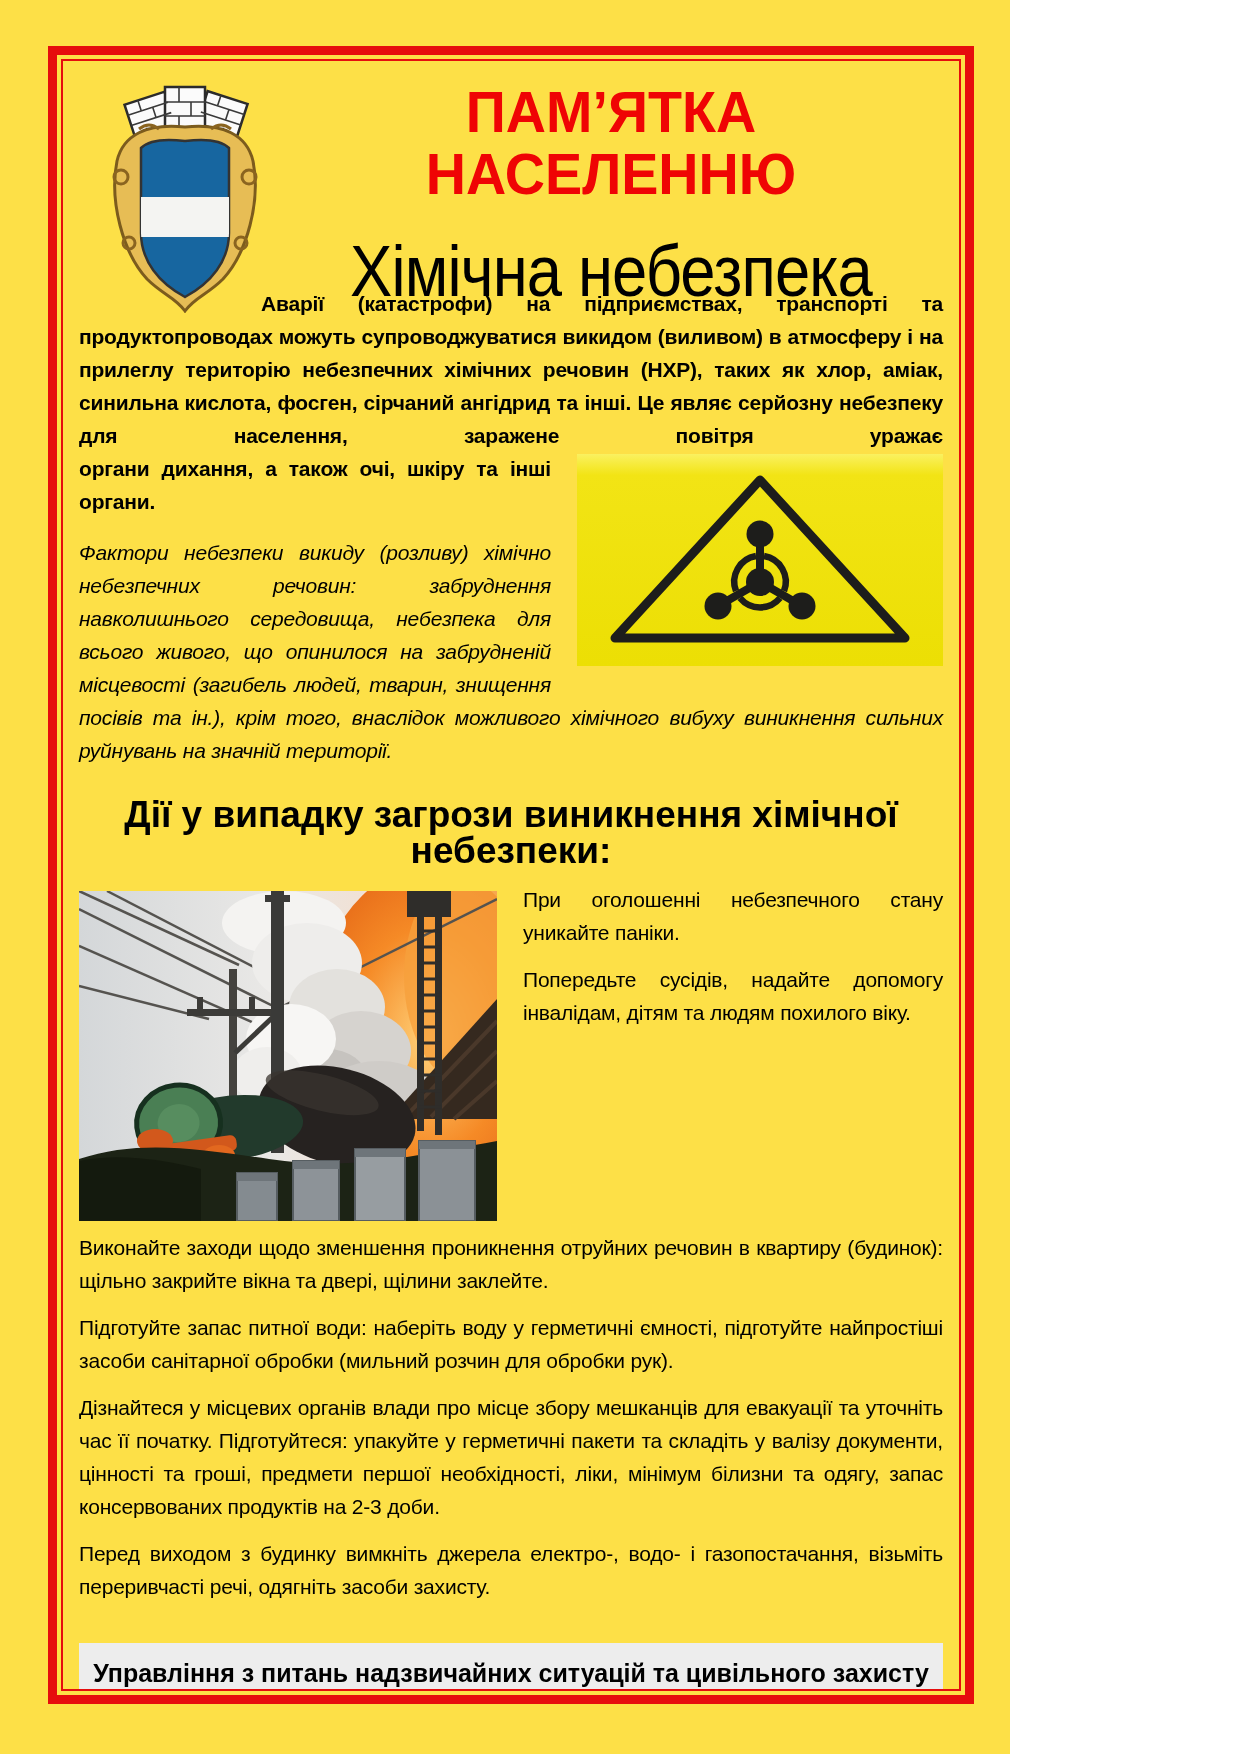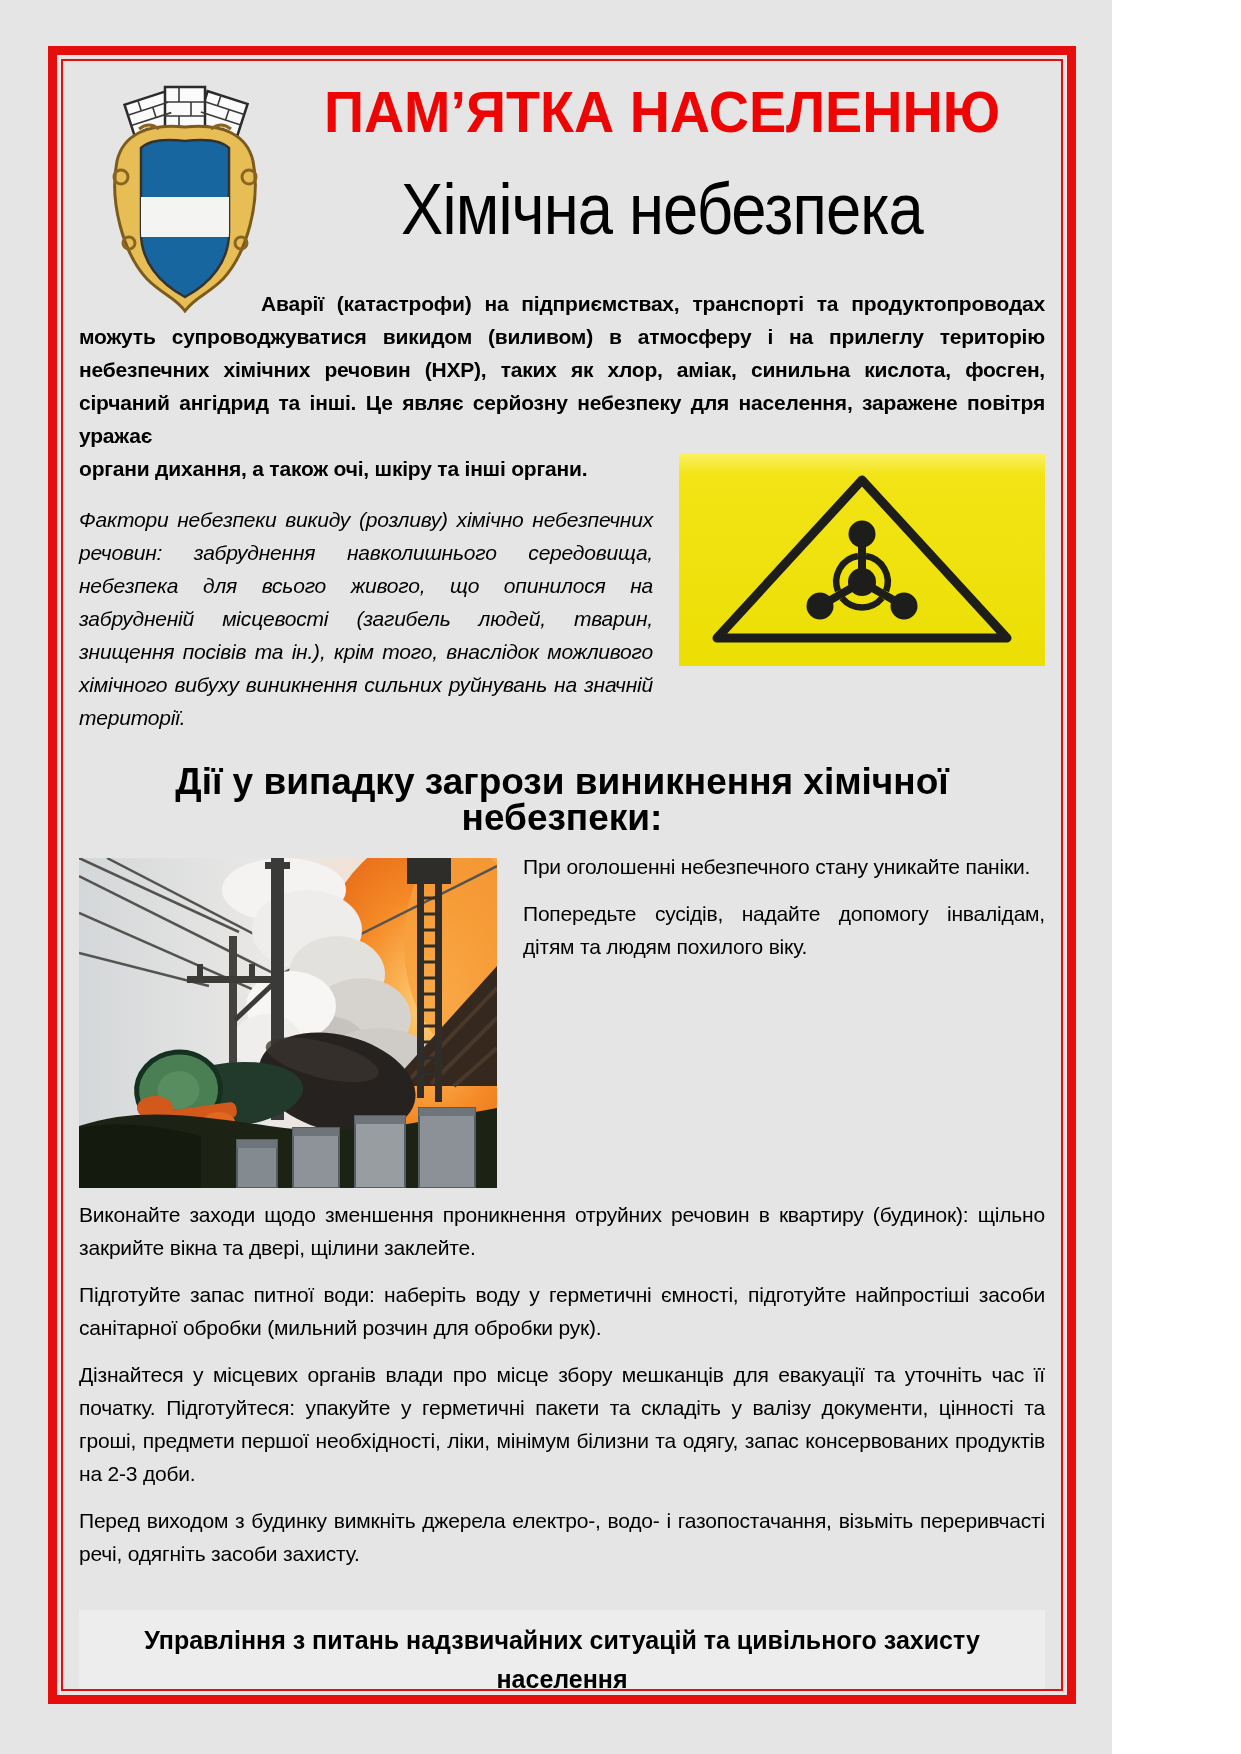--- a/index.html
+++ b/index.html
@@ -1,18 +1,18 @@
 <!DOCTYPE html>
 <html><head>
 <meta charset="utf-8">
 <style>
   * { box-sizing: border-box; }
   html,body { margin:0; padding:0; background:#ffffff; }
   .page {
-    position:relative; width:1112px; height:1754px; background:#e5e5e5;
+    position:relative; width:1010px; height:1754px; background:#fde047;
     font-family:"Liberation Sans","DejaVu Sans",sans-serif; color:#000;
     overflow:hidden;
   }
   .frame-outer {
     position:absolute; left:48px; top:46px; right:36px; bottom:50px;
     border:9px solid #e60d0d;
   }
   .frame-inner { position:absolute; inset:4px; border:2px solid #e60d0d; }
   .content { position:absolute; inset:0; padding:8px 16px 12px 16px; overflow:hidden; }
 

